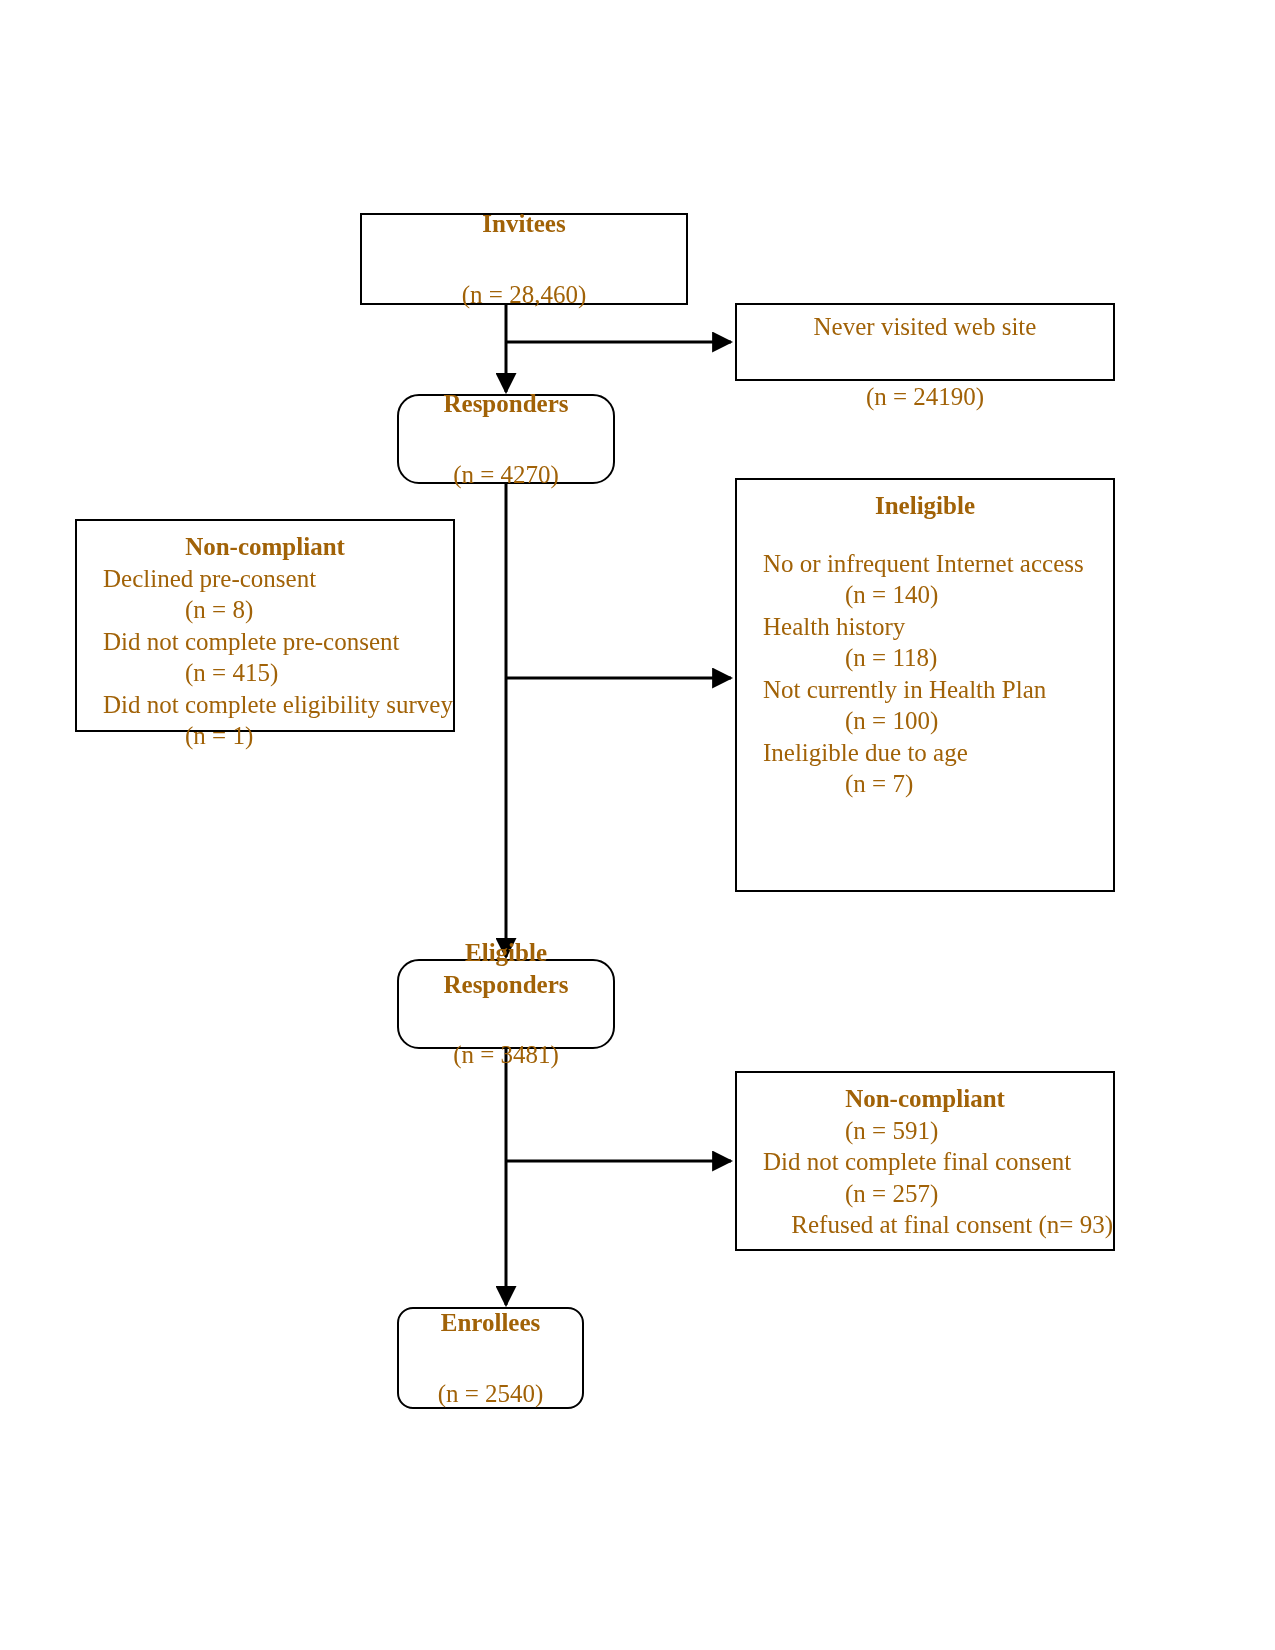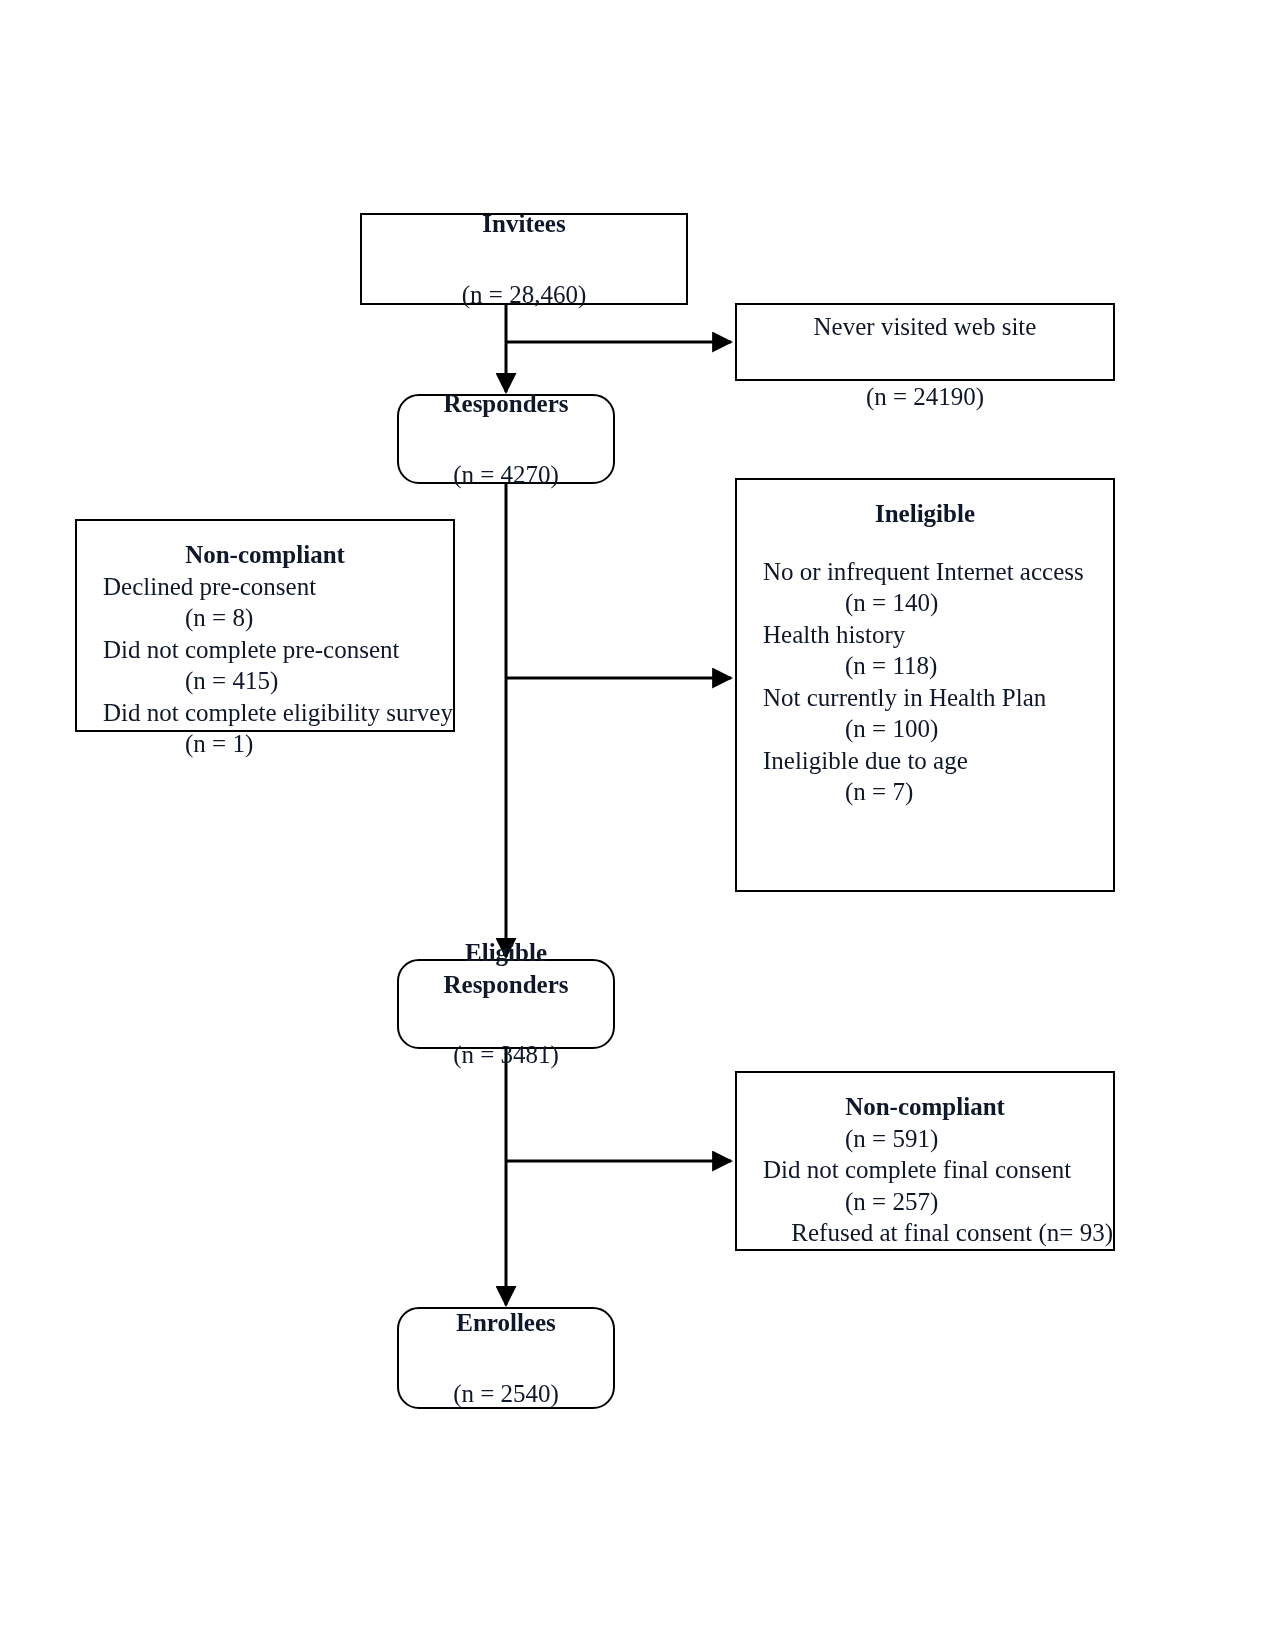--- a/index.html
+++ b/index.html
@@ -7,21 +7,21 @@
     padding: 0;
     background: #ffffff;
   }
   #page {
     position: relative;
     width: 1275px;
     height: 1650px;
     background: #ffffff;
     overflow: hidden;
     font-family: "Liberation Serif", "DejaVu Serif", serif;
-    color: #0f172a;
+    color: #a16207;
   }
   #connectors {
     position: absolute;
     left: 0;
     top: 0;
     width: 1275px;
     height: 1650px;
     pointer-events: none;
   }
   .node {
@@ -36,21 +36,21 @@
     border-radius: 22px;
   }
   .node.centered {
     display: flex;
     flex-direction: column;
     align-items: center;
     justify-content: center;
     text-align: center;
   }
   .node.listbox {
-    padding-top: 18px;
+    padding-top: 10px;
   }
   .title {
     font-weight: bold;
     text-align: center;
   }
   .nline {
     text-align: left;
     padding-left: 26px;
     white-space: nowrap;
   }
@@ -143,18 +143,18 @@
   </div>
 
   <div class="node listbox" style="left:735px; top:1071px; width:380px; height:180px;">
     <div class="title">Non-compliant</div>
     <div class="ncount">(n = 591)</div>
     <div class="nline">Did not complete final consent</div>
     <div class="ncount">(n = 257)</div>
     <div class="nfull">Refused at final consent (n= 93)</div>
   </div>
 
-  <div class="node rounded centered" style="left:397px; top:1307px; width:218px; height:102px;">
+  <div class="node rounded centered" style="left:397px; top:1307px; width:187px; height:102px;border-radius:16px;">
     <div class="title">Enrollees</div>
     <div class="plain">(n = 2540)</div>
   </div>
 
 </div>
 
 </body></html>

